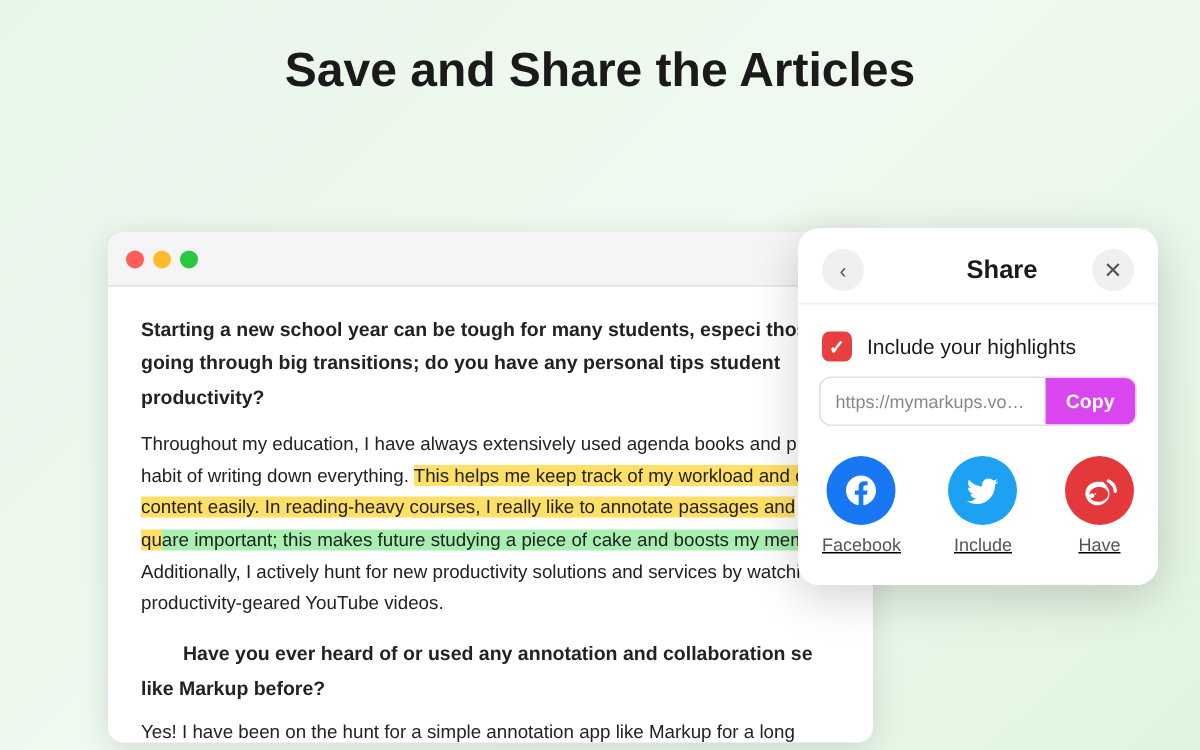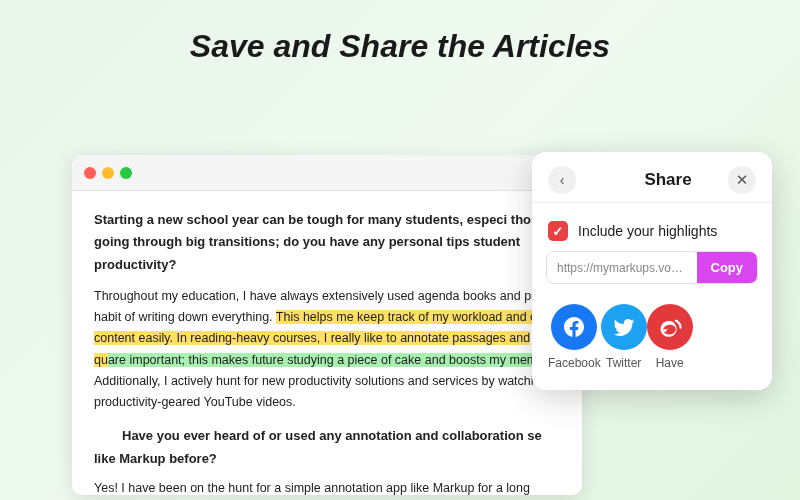--- a/index.html
+++ b/index.html
@@ -13,21 +13,20 @@
       position: relative;
     }
 
     
     .page-title {
       text-align: center;
       font-size: 32px;
       font-weight: 700;
       color: #1a1a1a;
       padding: 28px 20px 20px;
-      font-style: italic;
     }
 
     
     .browser-window {
       position: absolute;
       left: 72px;
       top: 155px;
       width: 510px;
       height: 340px;
       background: #fff;
@@ -203,22 +202,23 @@
       font-size: 13px;
       font-weight: 600;
       padding: 8px 14px;
       border: none;
       cursor: pointer;
       white-space: nowrap;
     }
 
     .social-row {
       display: flex;
-      justify-content: flex-start;
+      justify-content: space-between;
       padding: 6px 16px 20px;
+      text-decoration: underline;
     }
 
     .social-item {
       display: flex;
       flex-direction: column;
       align-items: center;
       gap: 6px;
       cursor: pointer;
     }
 
@@ -301,21 +301,21 @@
       </div>
       <span class="social-label">Facebook</span>
     </div>
 
     <div class="social-item">
       <div class="social-icon social-icon-twitter">
         <svg viewBox="0 0 24 24">
             <path d="M22.46 6c-.77.35-1.6.58-2.46.69.88-.53 1.56-1.37 1.88-2.38-.83.5-1.75.85-2.72 1.05C18.37 4.5 17.26 4 16 4c-2.35 0-4.27 1.92-4.27 4.29 0 .34.04.67.11.98C8.28 9.09 5.11 7.38 3 4.79c-.37.63-.58 1.37-.58 2.15 0 1.49.75 2.81 1.91 3.56-.71 0-1.37-.2-1.95-.5v.03c0 2.08 1.48 3.82 3.44 4.21a4.22 4.22 0 0 1-1.93.07 4.28 4.28 0 0 0 4 2.98 8.521 8.521 0 0 1-5.33 1.84c-.34 0-.68-.02-1.02-.06C3.44 20.29 5.7 21 8.12 21 16 21 20.33 14.46 20.33 8.79c0-.19 0-.37-.01-.56.84-.6 1.56-1.36 2.14-2.23z"></path>
           </svg>
       </div>
-      <span class="social-label">Twitter</span>
+      <span class="social-label">Include</span>
     </div>
 
     <div class="social-item">
       <div class="social-icon social-icon-weibo">
         <svg viewBox="0 0 24 24">
             <path d="M9.82 14.56c-.19.28-.6.38-.91.22-.3-.15-.39-.52-.2-.8.19-.27.58-.37.89-.22.31.16.41.52.22.8zm-1.45 1.72c-.5.72-1.56.97-2.36.57-.78-.4-1.01-1.35-.52-2.08.48-.72 1.5-.97 2.3-.59.82.39 1.07 1.36.58 2.1zm3.6-10.13C7.5 5.71 3.86 8.1 2.83 12.07c-1.05 4.04 1.3 8.1 5.31 9.36 4.16 1.3 8.74-.89 10.13-4.98 1.36-3.96-.9-8.1-4.3-10.3zM12 19.5c-3.45.35-6.45-1.57-6.7-4.27-.25-2.69 2.32-5.18 5.77-5.54 3.45-.35 6.45 1.57 6.7 4.27.25 2.7-2.33 5.19-5.77 5.54zm7.6-11.38a6.07 6.07 0 0 0-2.14-1.43 1.09 1.09 0 0 1-.63-1.4c.2-.57.82-.86 1.4-.66 3.4 1.22 5.57 4.46 5.34 8.1-.04.6-.56 1.05-1.16 1.01a1.09 1.09 0 0 1-1.01-1.16c.16-2.2-1.05-4.31-2.8-4.46z"></path>
           </svg>
       </div>
       <span class="social-label">Have</span>
     </div>

